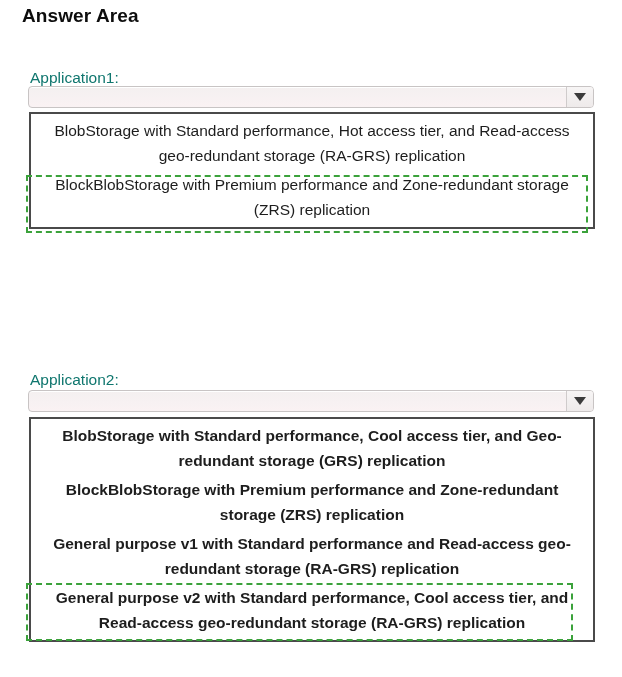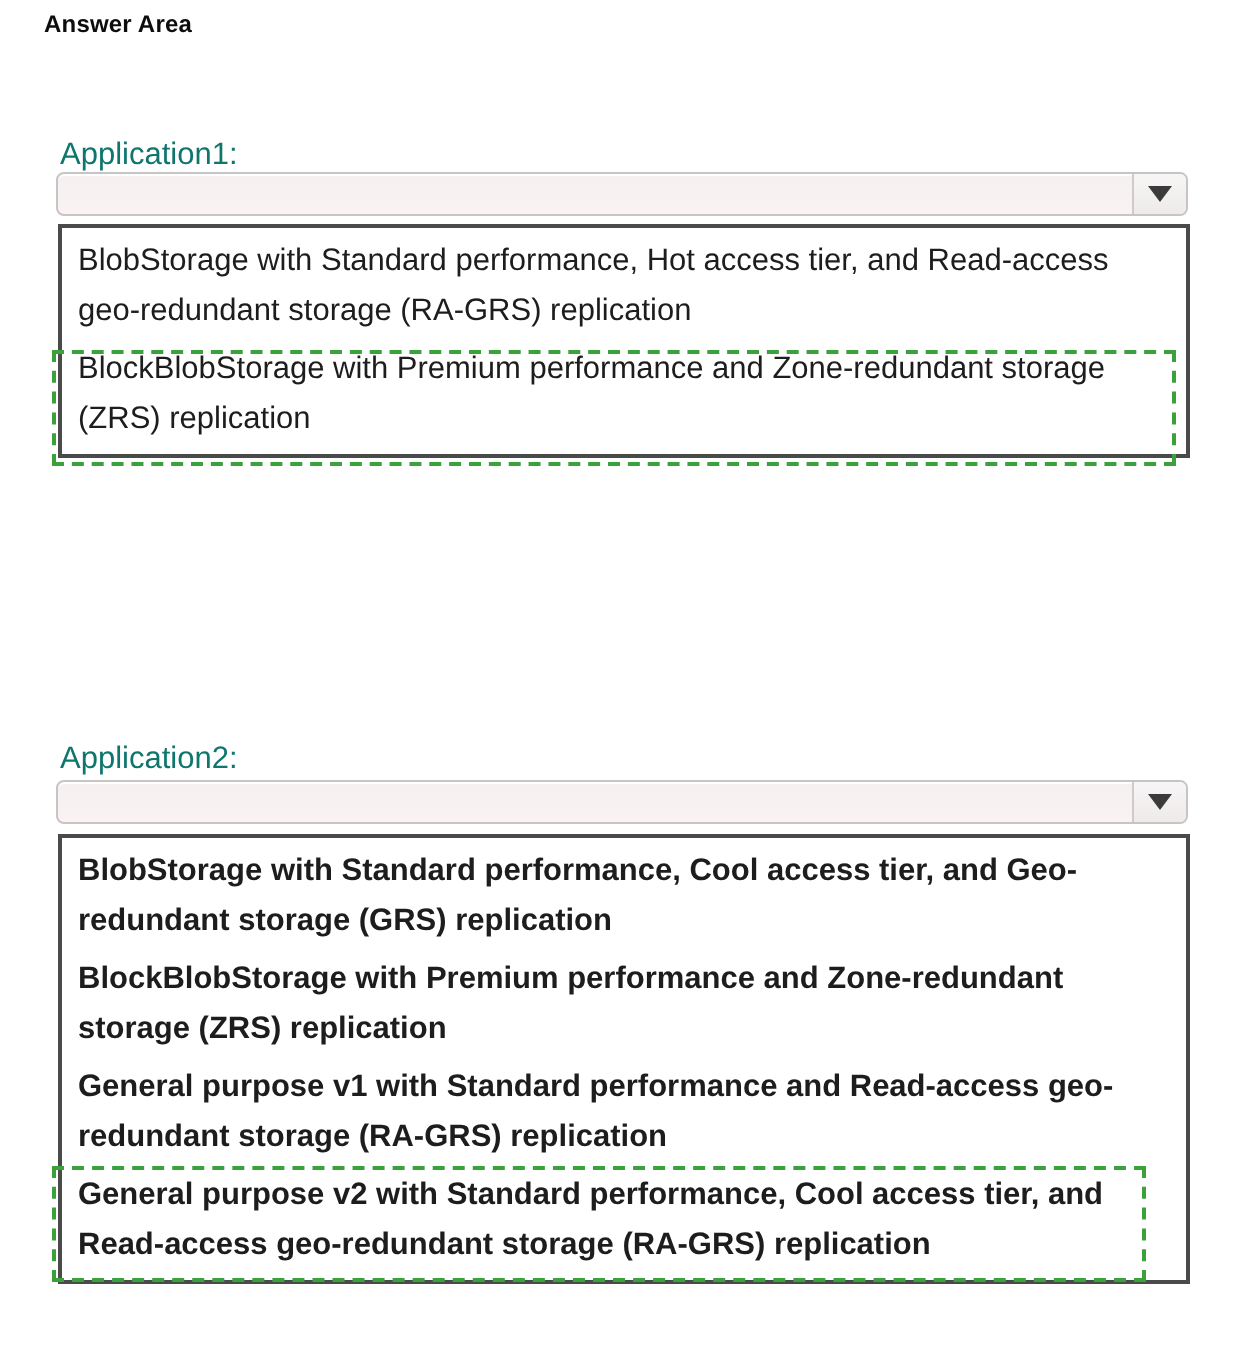--- a/index.html
+++ b/index.html
@@ -16,21 +16,21 @@
     color: #1a1a1a;
     overflow: hidden;
     -webkit-font-smoothing: antialiased;
   }
 
   
   .answer-area-title {
     position: absolute;
     left: 22px;
     top: 5px;
-    font-size: 12px;
+    font-size: 19px;
     font-weight: bold;
     letter-spacing: 0.1px;
     color: #0d0d0d;
     text-align: right;
   }
 
   
   .field-group {
     position: absolute;
     left: 0;
@@ -88,20 +88,21 @@
 
   
   .option-list {
     position: absolute;
     left: 29px;
     width: 566px;
     box-sizing: border-box;
     border: 2px solid #4a4a4a;
     background: #ffffff;
     padding: 2px 0 3px 0;
+    text-align: center;
   }
   .option-item {
     position: relative;
     font-size: 15.5px;
     line-height: 25px;
     color: #1d1d1d;
     padding: 2px 8px 2px 8px;
     box-sizing: border-box;
   }
 

